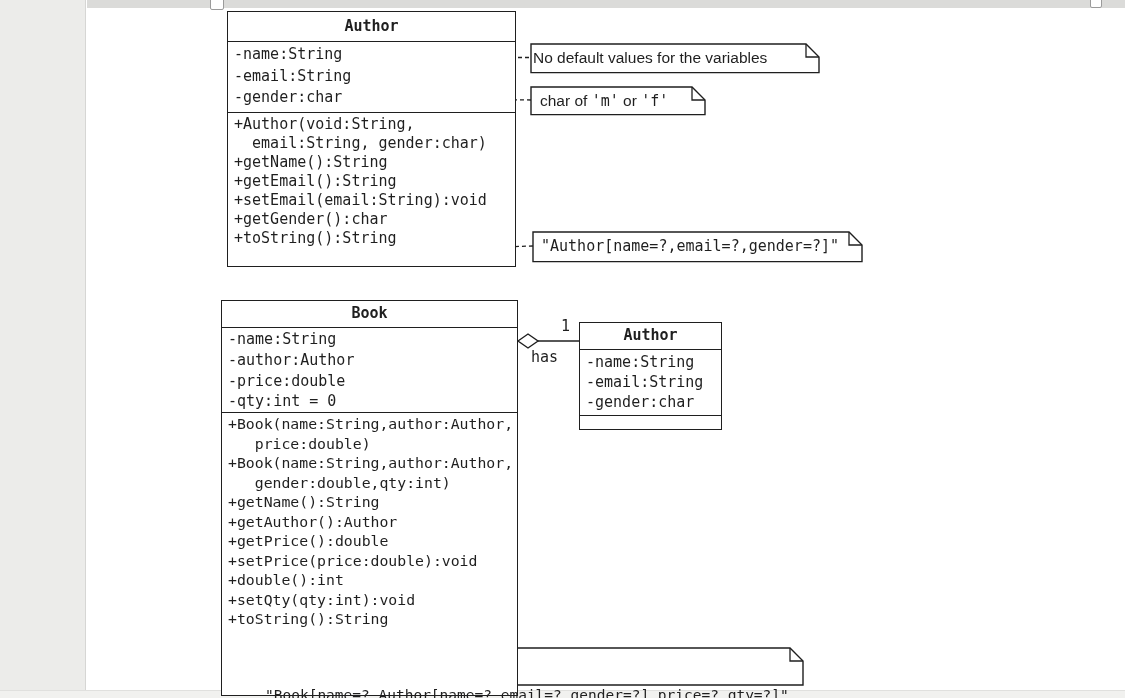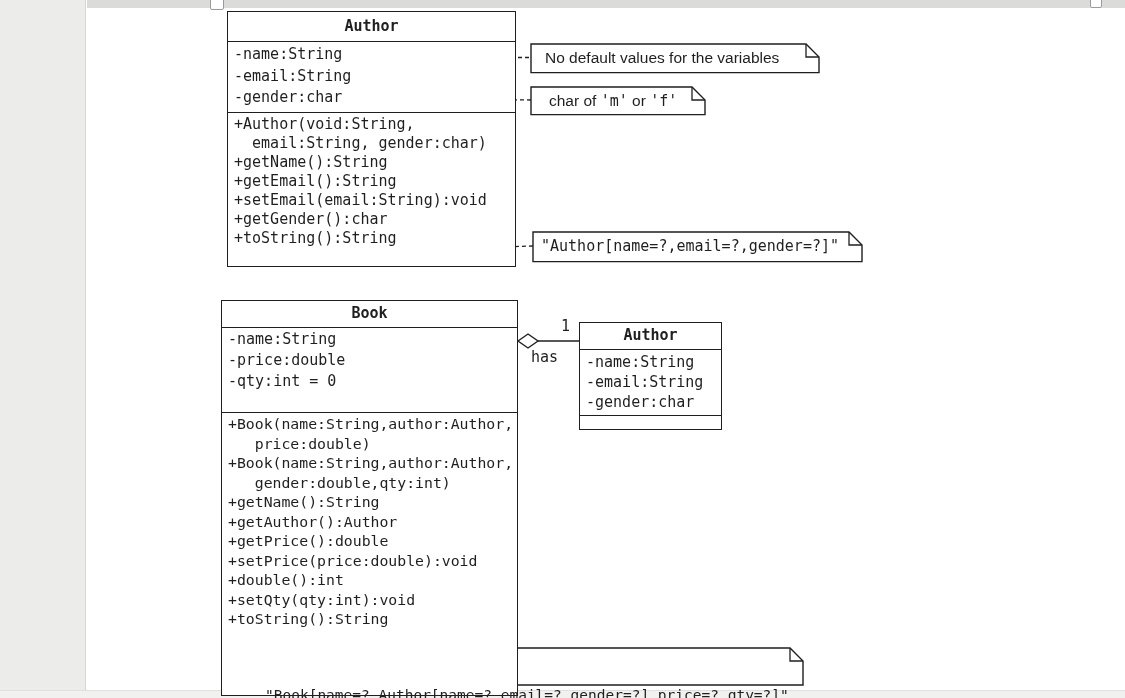--- a/index.html
+++ b/index.html
@@ -39,23 +39,23 @@
   #book-box .uml-title{height:27px;line-height:25px}
   #book-box .uml-attrs{height:85px;line-height:20.8px;padding-top:1px}
   #book-box .uml-methods{line-height:19.5px;padding-top:1px;font-size:14.8px}
 
   #author-ref-box{left:579px;top:322px;width:143px;height:108px}
   #author-ref-box .uml-title{height:27px;line-height:25px}
   #author-ref-box .uml-attrs{height:66px;line-height:20px;padding-top:2px}
 
   
   .note-text{position:absolute;white-space:pre}
-  #note1{left:531px;top:44px;width:288px;height:29px;line-height:28px;padding-left:14px;
+  #note1{left:531px;top:44px;width:288px;height:29px;line-height:28px;padding-left:2px;
     font-family:"Liberation Sans",sans-serif;font-size:15.5px}
-  #note2{left:531px;top:87px;width:174px;height:28px;line-height:27px;padding-left:18px}
+  #note2{left:531px;top:87px;width:174px;height:28px;line-height:27px;padding-left:9px}
   #note3{left:533px;top:232px;width:330px;height:30px;line-height:29px;padding-left:8px;font-size:15px}
   #note4{left:258px;top:648px;width:545px;height:37px;padding:1px 0 0 7px;line-height:18.5px}
   #note4 .mono-line{font-size:14.5px}
   .seg-sans{font-family:"Liberation Sans",sans-serif;font-size:15.5px}
   .seg-mono{font-family:"DejaVu Sans Mono",monospace;font-size:15px}
 
   
   #rel-mult{left:561px;top:317px;font-size:15px}
   #rel-label{left:531px;top:348px;font-size:15px}
 
@@ -100,21 +100,21 @@
 </svg>
 
 <div class="uml-class" id="author-box">
   <div class="uml-title">Author</div>
   <div class="uml-attrs"><div>-name:String</div><div>-email:String</div><div>-gender:char</div></div>
   <div class="uml-methods"><div>+Author(void:String,</div><div>  email:String, gender:char)</div><div>+getName():String</div><div>+getEmail():String</div><div>+setEmail(email:String):void</div><div>+getGender():char</div><div>+toString():String</div></div>
 </div>
 
 <div class="uml-class" id="book-box">
   <div class="uml-title">Book</div>
-  <div class="uml-attrs"><div>-name:String</div><div>-price:double</div><div>-qty:int = 0</div></div>
+  <div class="uml-attrs"><div>-name:String</div><div>-author:Author</div><div>-price:double</div><div>-qty:int = 0</div></div>
   <div class="uml-methods"><div>+Book(name:String,author:Author,</div><div>   price:double)</div><div>+Book(name:String,author:Author,</div><div>   gender:double,qty:int)</div><div>+getName():String</div><div>+getAuthor():Author</div><div>+getPrice():double</div><div>+setPrice(price:double):void</div><div>+double():int</div><div>+setQty(qty:int):void</div><div>+toString():String</div></div>
 </div>
 
 <div class="uml-class" id="author-ref-box">
   <div class="uml-title">Author</div>
   <div class="uml-attrs"><div>-name:String</div><div>-email:String</div><div>-gender:char</div></div>
   <div class="uml-methods"></div>
 </div>
 
 <div class="abs" id="rel-mult">1</div>

